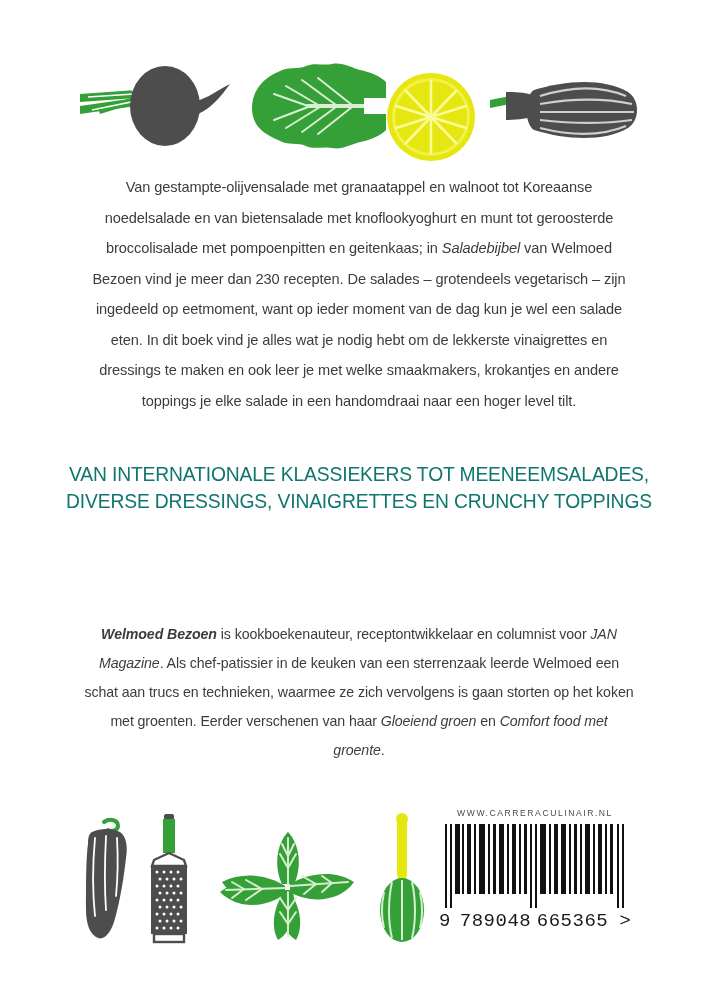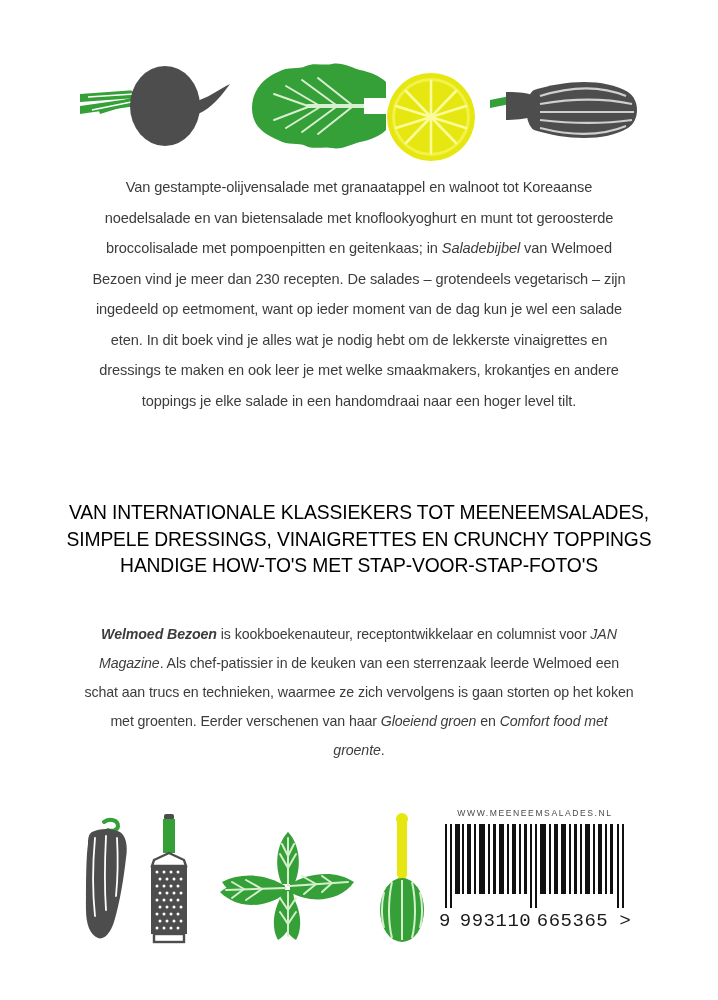--- a/index.html
+++ b/index.html
@@ -60,24 +60,24 @@
     font-size: 14.2px;
     line-height: 29px;
   }
   .paragraph i { font-style: italic; }
   .paragraph b { font-weight: bold; font-style: italic; }
 
   
   #green-block {
     position: absolute;
     left: 59px;
-    top: 500px;
+    top: 462px;
     width: 600px;
     text-align: center;
-    color: #000000;
+    color: #0f766e;
     font-size: 19.3px;
     line-height: 26.5px;
     letter-spacing: -0.15px;
     font-weight: normal;
   }
   #green-block .gline { display: block; white-space: nowrap; }
 
   
   #bottom-icons {
     position: absolute;
@@ -217,22 +217,21 @@
     <span>in </span><i>Saladebijbel</i><span> van Welmoed Bezoen vind je meer dan 230 recepten.</span>
     <span>De salades – grotendeels vegetarisch – zijn ingedeeld op eetmoment,</span>
     <span>want op ieder moment van de dag kun je wel een salade eten. In dit boek</span>
     <span>vind je alles wat je nodig hebt om de lekkerste vinaigrettes en dressings</span>
     <span>te maken en ook leer je met welke smaakmakers, krokantjes en andere</span>
     <span>toppings je elke salade in een handomdraai naar een hoger level tilt.</span>
   </div>
 
   <div id="green-block">
     <span class="gline">VAN INTERNATIONALE KLASSIEKERS TOT MEENEEMSALADES,</span>
-    <span class="gline">SIMPELE DRESSINGS, VINAIGRETTES EN CRUNCHY TOPPINGS</span>
-    <span class="gline">HANDIGE HOW-TO'S MET STAP-VOOR-STAP-FOTO'S</span>
+    <span class="gline">DIVERSE DRESSINGS, VINAIGRETTES EN CRUNCHY TOPPINGS</span>
   </div>
 
   <div class="paragraph" id="para-bio">
     <b>Welmoed Bezoen</b><span> is kookboekenauteur, receptontwikkelaar en columnist voor </span><i>JAN Magazine</i><span>. Als chef-patissier in de keuken van een sterrenzaak leerde Welmoed een schat aan trucs en technieken, waarmee ze zich vervolgens is gaan storten op het koken met groenten. Eerder verschenen van haar </span><i>Gloeiend groen</i><span> en </span><i>Comfort food met groente</i><span>.</span>
   </div>
 
   <div id="bottom-icons">
 
     <div id="icon-pepper">
       <svg viewBox="0 0 56 126" width="56" height="126">
@@ -352,21 +351,21 @@
           <path d="M17 70 C13 88 13 110 17 126"></path>
           <path d="M37 70 C41 88 41 110 37 126"></path>
           <path d="M9 80 C6 94 6 104 9 116"></path>
           <path d="M45 80 C48 94 48 104 45 116"></path>
         </g>
       </svg>
     </div>
   </div>
 
   <div id="barcode-block">
-    <div id="publisher-url">WWW.MEENEEMSALADES.NL</div>
+    <div id="publisher-url">WWW.CARRERACULINAIR.NL</div>
 
     <svg id="barcode-bars" viewBox="0 0 192 84" preserveAspectRatio="none">
       <rect x="0" y="0" width="192" height="84" fill="#ffffff"></rect>
       <g fill="#111111">
         <rect x="6" y="0" width="2" height="84"></rect>
         <rect x="11" y="0" width="2" height="84"></rect>
         <rect x="16" y="0" width="5" height="70"></rect>
         <rect x="23" y="0" width="2" height="70"></rect>
         <rect x="28" y="0" width="4" height="70"></rect>
         <rect x="35" y="0" width="2" height="70"></rect>
@@ -392,19 +391,19 @@
         <rect x="159" y="0" width="4" height="70"></rect>
         <rect x="166" y="0" width="2" height="70"></rect>
         <rect x="171" y="0" width="3" height="70"></rect>
         <rect x="178" y="0" width="2" height="84"></rect>
         <rect x="183" y="0" width="2" height="84"></rect>
       </g>
     </svg>
 
     <div id="barcode-digits">
       <span class="bc-lead">9</span>
-      <span class="bc-left">993110</span>
+      <span class="bc-left">789048</span>
       <span class="bc-right">665365</span>
       <span class="bc-tail">&gt;</span>
     </div>
   </div>
 
 </div>
 
 </body></html>

